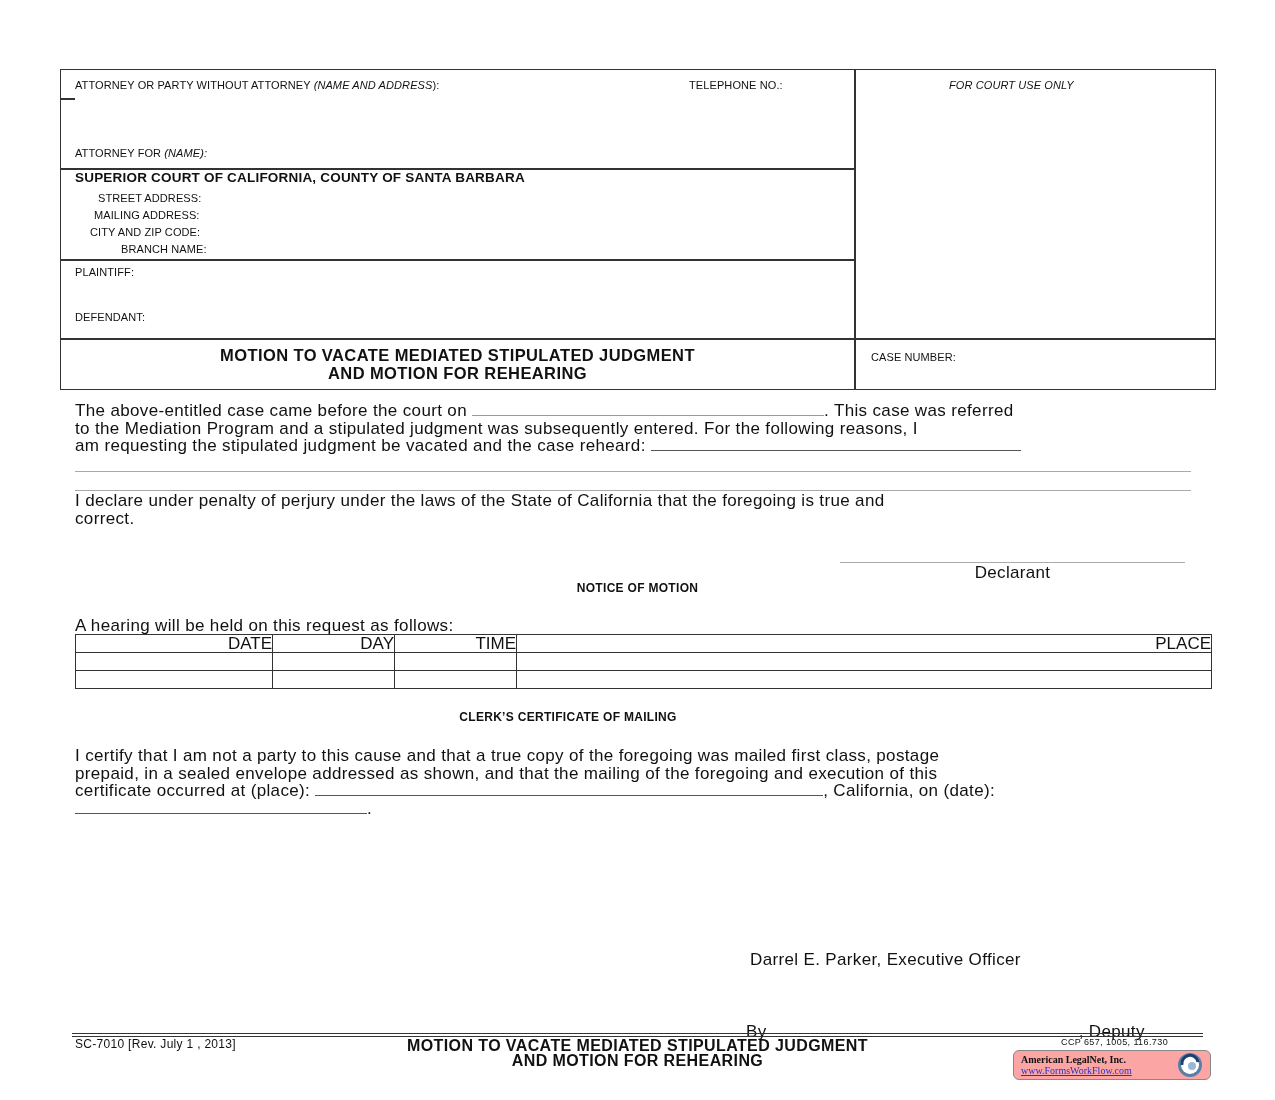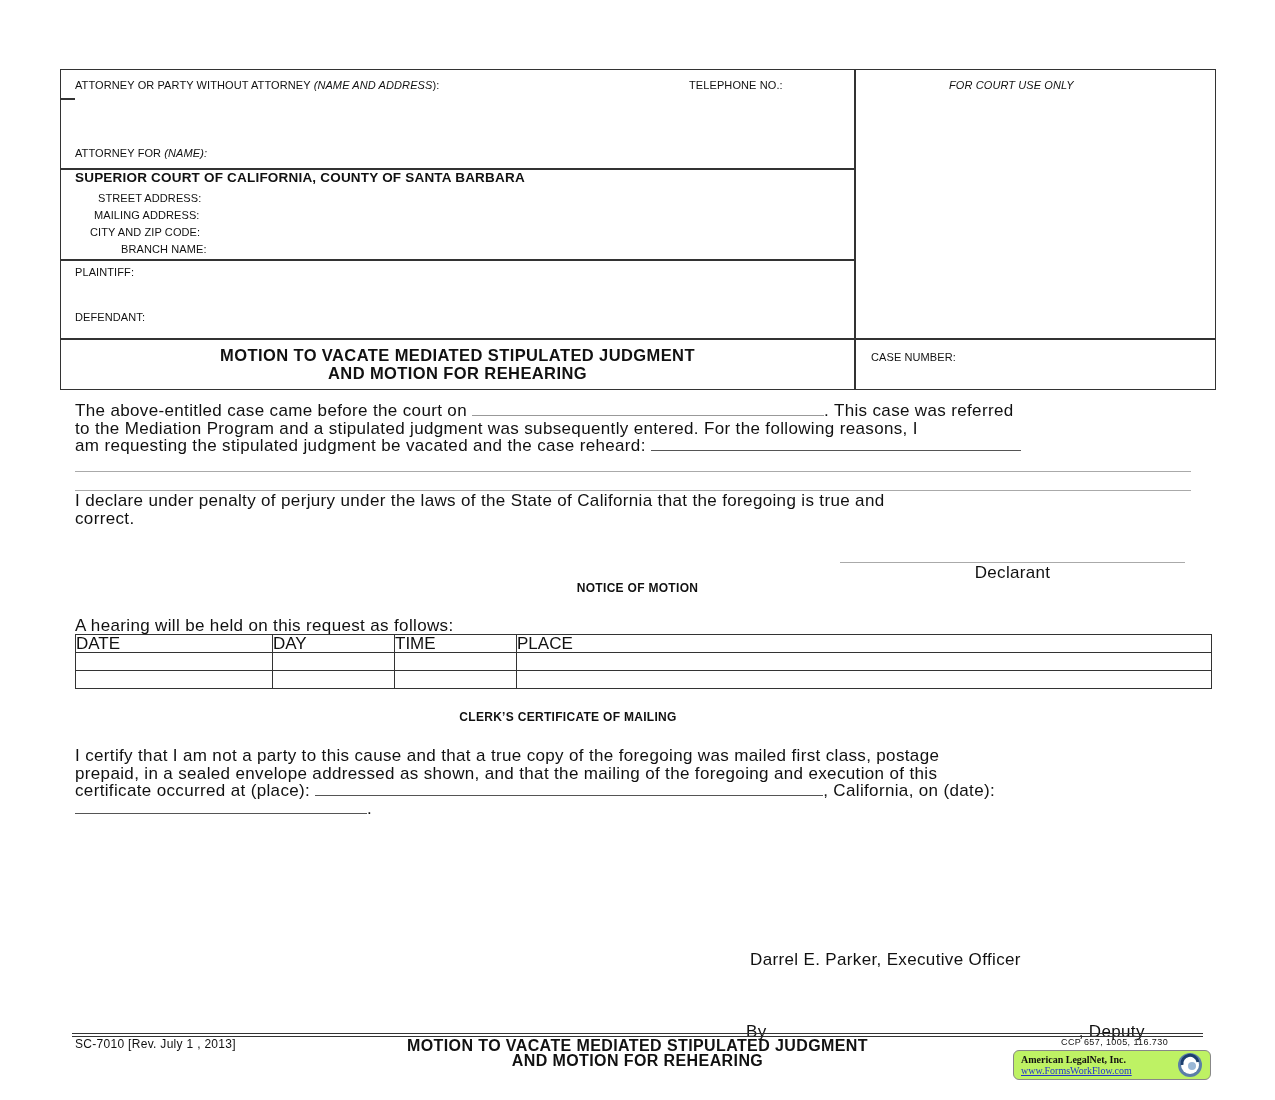--- a/index.html
+++ b/index.html
@@ -7,22 +7,22 @@
          font-family:"Liberation Sans", sans-serif; color:#111; }
   .abs { position:absolute; }
   .small { font-size:11px; letter-spacing:0.1px;text-align:center; }
   .ital { font-style:italic; }
   .line { position:absolute; background:#333; }
   .body-text { font-size:17px; line-height:17.5px; letter-spacing:0.35px; }
   .blank { display:inline-block; border-bottom:1px solid #555; vertical-align:baseline; height:1px; }
   .dotline { position:absolute; height:0; border-top:1px solid #aaa; }
   .head-bold { font-weight:bold; font-size:12px; text-align:center; letter-spacing:0.3px; }
   table.hearing { position:absolute; left:75px; top:634px; width:1137px; border-collapse:collapse; }
-  table.hearing td { border:1.5px solid #333; height:17px; padding:0; font-size:17px; text-align:left; line-height:17px; }
-  .logo { position:absolute; left:1013px; top:1050px; width:196px; height:28px; border:1px solid #888; border-radius:6px; background:#bef264; }
+  table.hearing td { border:1.5px solid #333; height:17px; padding:0; font-size:17px; text-align:right; line-height:17px; }
+  .logo { position:absolute; left:1013px; top:1050px; width:196px; height:28px; border:1px solid #888; border-radius:6px; background:#fca5a5; }
 </style>
 </head>
 <body>
 
 <div class="abs" style="left:60px;top:69px;width:1154px;height:319px;border:1.5px solid #333;"></div>
 
 <div class="line" style="left:854px;top:69px;width:1.5px;height:321px;"></div>
 
 <div class="line" style="left:60px;top:168px;width:795px;height:1.5px;"></div>
 <div class="line" style="left:60px;top:259px;width:795px;height:1.5px;"></div>

